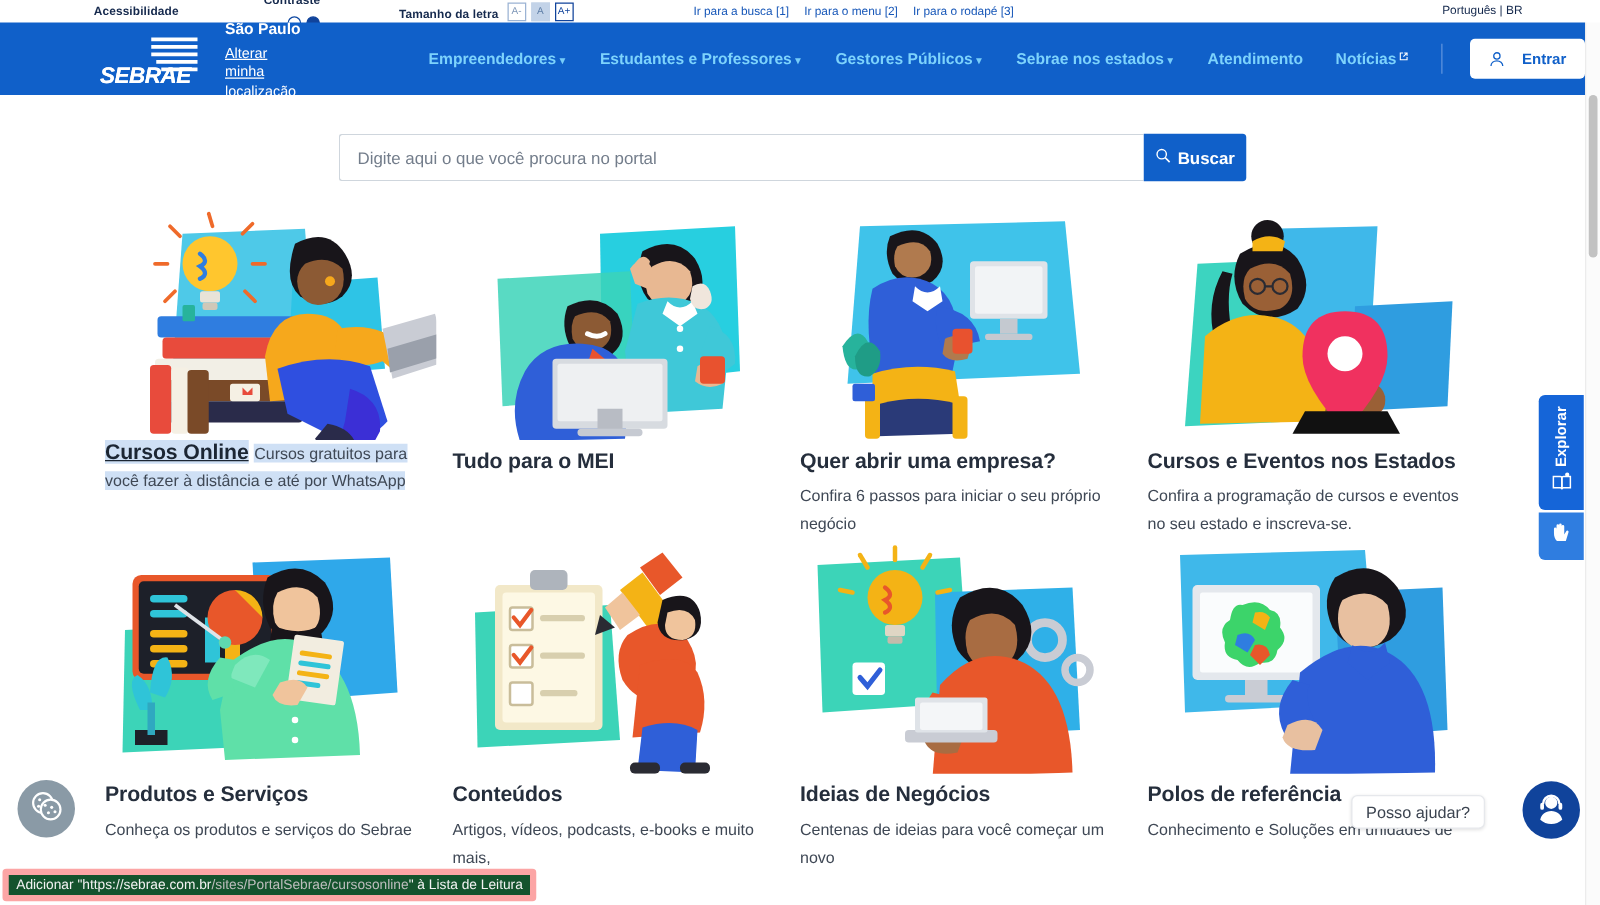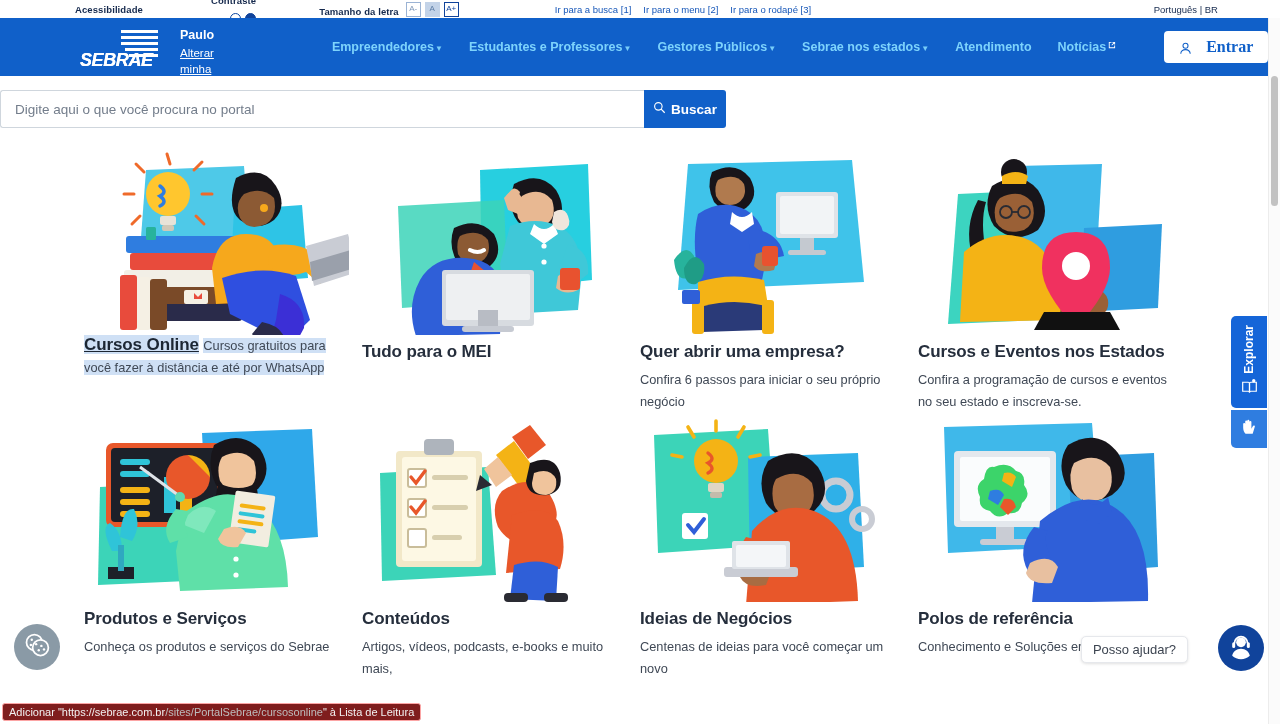--- a/index.html
+++ b/index.html
@@ -75,28 +75,28 @@
   .mi{ color:#7dd3fc; font-size:12.5px; font-weight:bold; display:flex; align-items:center; gap:1px; white-space:nowrap;}
   .chev{ font-size:8px; font-weight:normal; opacity:.95; transform:translateY(1px);}
   .extlink{ font-size:9px; transform:translateY(-1px); }
   .divider-v{ width:1px; height:24px; background:#5f93dd; margin-left:26px;}
   .btn-entrar{
     margin-left:22px;
     background:#fff; color:#1060c9;
     border-radius:4px;
     height:32px; padding:0 15px;
     display:flex;align-items:center;gap:14px;
-    font-size:16px; font-weight:bold;font-family:Liberation Serif, serif;
+    font-size:12px; font-weight:bold;
   }
   .person-ico{ width:13px;height:13px; }
 
   
   .searchrow{
-    margin-top:14px;
-    display:flex; 
+    margin-top:31px;
+    display:flex; justify-content:center;
     width:1268px;
   }
   .searchbox{ display:flex; width:726px; height:38px; }
   .searchbox input{
     flex:1; border:1px solid #cfd6dd; border-right:none;
     border-radius:3px 0 0 3px;
     padding:0 14px; font-size:13.5px; color:#6b7684;
     font-family:"Liberation Sans", sans-serif; outline:none;
   }
   .searchbox input::placeholder{ color:#737d8b; }
@@ -165,22 +165,22 @@
   
   .cookie{
     position:absolute; left:14px; top:624px;
     width:46px;height:46px;border-radius:50%;
     background:#8a9aa6; display:flex;align-items:center;justify-content:center;
   }
 
   
   .statusbar{
     position:absolute; left:2px; bottom:3px;
-    background:#7f1d1d; color:#f2f2f2;
-    border:1px solid #fca5a5; border-radius:3px;
+    background:#14532d; color:#f2f2f2;
+    border:5px solid #fca5a5; border-radius:3px;
     font-size:11px; padding:2px 6px;
     font-family:"Liberation Sans", sans-serif;
     white-space:nowrap;
   }
   .statusbar .dim{ color:#bdbdbd; }
 
   
   .scrollbar-track{
     position:absolute; right:0; top:18px; width:12px; height:706px;
     background:#fbfbfb; border-left:1px solid #ececec;

